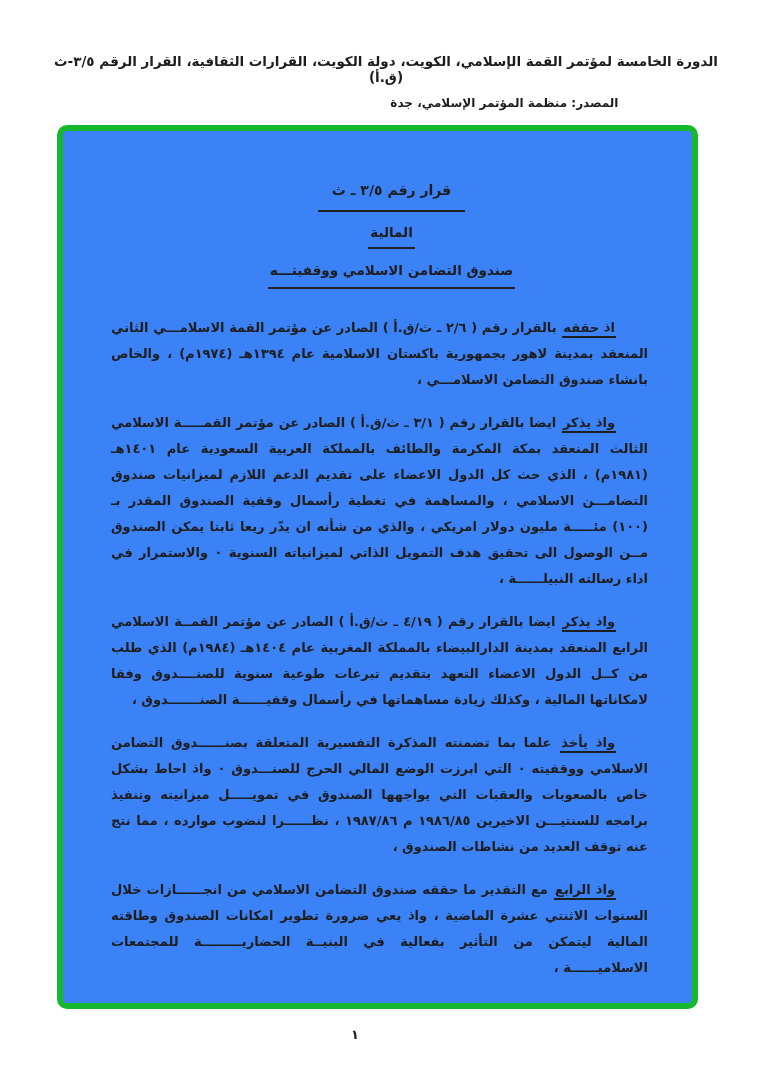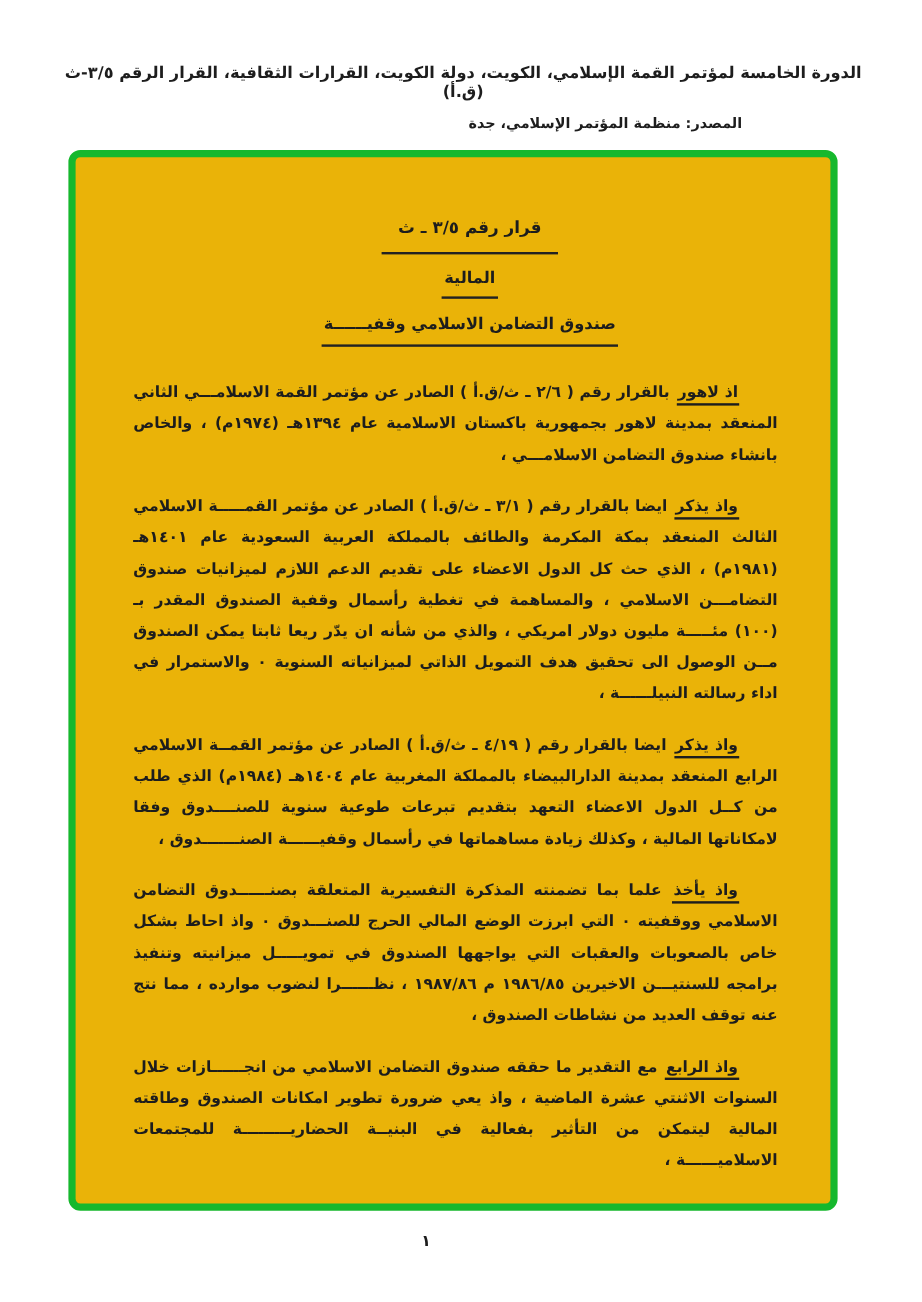--- a/index.html
+++ b/index.html
@@ -38,21 +38,21 @@
   
   .scan-frame {
     position: absolute;
     left: 55px;
     top: 123px;
     width: 641px;
     height: 884px;
     border: 6px solid #16b82d;
     border-radius: 10px;
     overflow: hidden;
-    background: #eab308;
+    background: #3b82f6;
   }
 
   
   .doc {
     direction: rtl;
     padding: 44px 42px 0 46px;
     font-size: 13px;
     line-height: 26px;
     font-weight: 700;
     text-align: justify;
@@ -120,25 +120,25 @@
       <div class="header-source">المصدر:  منظمة المؤتمر الإسلامي، جدة</div>
     </div>
   </header>
 
   <div class="scan-frame">
     <div class="doc">
 
       <div class="title-block">
         <span class="doc-title">قرار رقم ٣/٥ ـ ث</span>
         <span class="doc-subtitle">المالية</span>
-        <span class="doc-subject">صندوق التضامن الاسلامي وقفيــــــة</span>
+        <span class="doc-subject">صندوق التضامن الاسلامي ووقفيتـــه</span>
       </div>
 
 
-      <p class="para"><span class="lead">اذ لاهور</span><span> بالقرار رقم ( ٢/٦ ـ ث/ق.أ ) الصادر عن مؤتمر القمة الاسلامـــي الثاني المنعقد بمدينة لاهور بجمهورية باكستان الاسلامية عام ١٣٩٤هـ (١٩٧٤م) ، والخاص بانشاء صندوق التضامن الاسلامـــي ،</span></p>
+      <p class="para"><span class="lead">اذ حققه</span><span> بالقرار رقم ( ٢/٦ ـ ث/ق.أ ) الصادر عن مؤتمر القمة الاسلامـــي الثاني المنعقد بمدينة لاهور بجمهورية باكستان الاسلامية عام ١٣٩٤هـ (١٩٧٤م) ، والخاص بانشاء صندوق التضامن الاسلامـــي ،</span></p>
 
       <p class="para"><span class="lead">واذ يذكر</span><span> ايضا بالقرار رقم ( ٣/١ ـ ث/ق.أ ) الصادر عن مؤتمر القمـــــة الاسلامي الثالث المنعقد بمكة المكرمة والطائف بالمملكة العربية السعودية عام ١٤٠١هـ (١٩٨١م) ، الذي حث كل الدول الاعضاء على تقديم الدعم اللازم لميزانيات صندوق التضامـــن الاسلامي ، والمساهمة في تغطية رأسمال وقفية الصندوق المقدر بـ (١٠٠) مئـــــة مليون دولار امريكي ، والذي من شأنه ان يدّر ريعا ثابتا يمكن الصندوق مــن الوصول الى تحقيق هدف التمويل الذاتي لميزانياته السنوية ٠ والاستمرار في اداء رسالته النبيلــــــة ،</span></p>
 
       <p class="para"><span class="lead">واذ يذكر</span><span> ايضا بالقرار رقم ( ٤/١٩ ـ ث/ق.أ ) الصادر عن مؤتمر القمــة الاسلامي الرابع المنعقد بمدينة الدارالبيضاء بالمملكة المغربية عام ١٤٠٤هـ (١٩٨٤م) الذي طلب من كــل الدول الاعضاء التعهد بتقديم تبرعات طوعية سنوية للصنــــدوق وفقا لامكاناتها المالية ، وكذلك زيادة مساهماتها في رأسمال وقفيــــــة الصنـــــــدوق ،</span></p>
 
       <p class="para"><span class="lead">واذ يأخذ</span><span> علما بما تضمنته المذكرة التفسيرية المتعلقة بصنــــــدوق التضامن الاسلامي ووقفيته ٠ التي ابرزت الوضع المالي الحرج للصنـــدوق ٠ واذ احاط بشكل خاص بالصعوبات والعقبات التي يواجهها الصندوق في تمويـــــل ميزانيته وتنفيذ برامجه للسنتيـــن الاخيرين ١٩٨٦/٨٥ م ١٩٨٧/٨٦ ، نظــــــرا لنضوب موارده ، مما نتج عنه توقف العديد من نشاطات الصندوق ،</span></p>
 
       <p class="para"><span class="lead">واذ الرابع</span><span> مع التقدير ما حققه صندوق التضامن الاسلامي من انجــــــازات خلال السنوات الاثنتي عشرة الماضية ، واذ يعي ضرورة تطوير امكانات الصندوق وطاقته المالية ليتمكن من التأثير بفعالية في البنيــة الحضاريـــــــــة للمجتمعات الاسلاميــــــة ،</span></p>
 
     </div>

